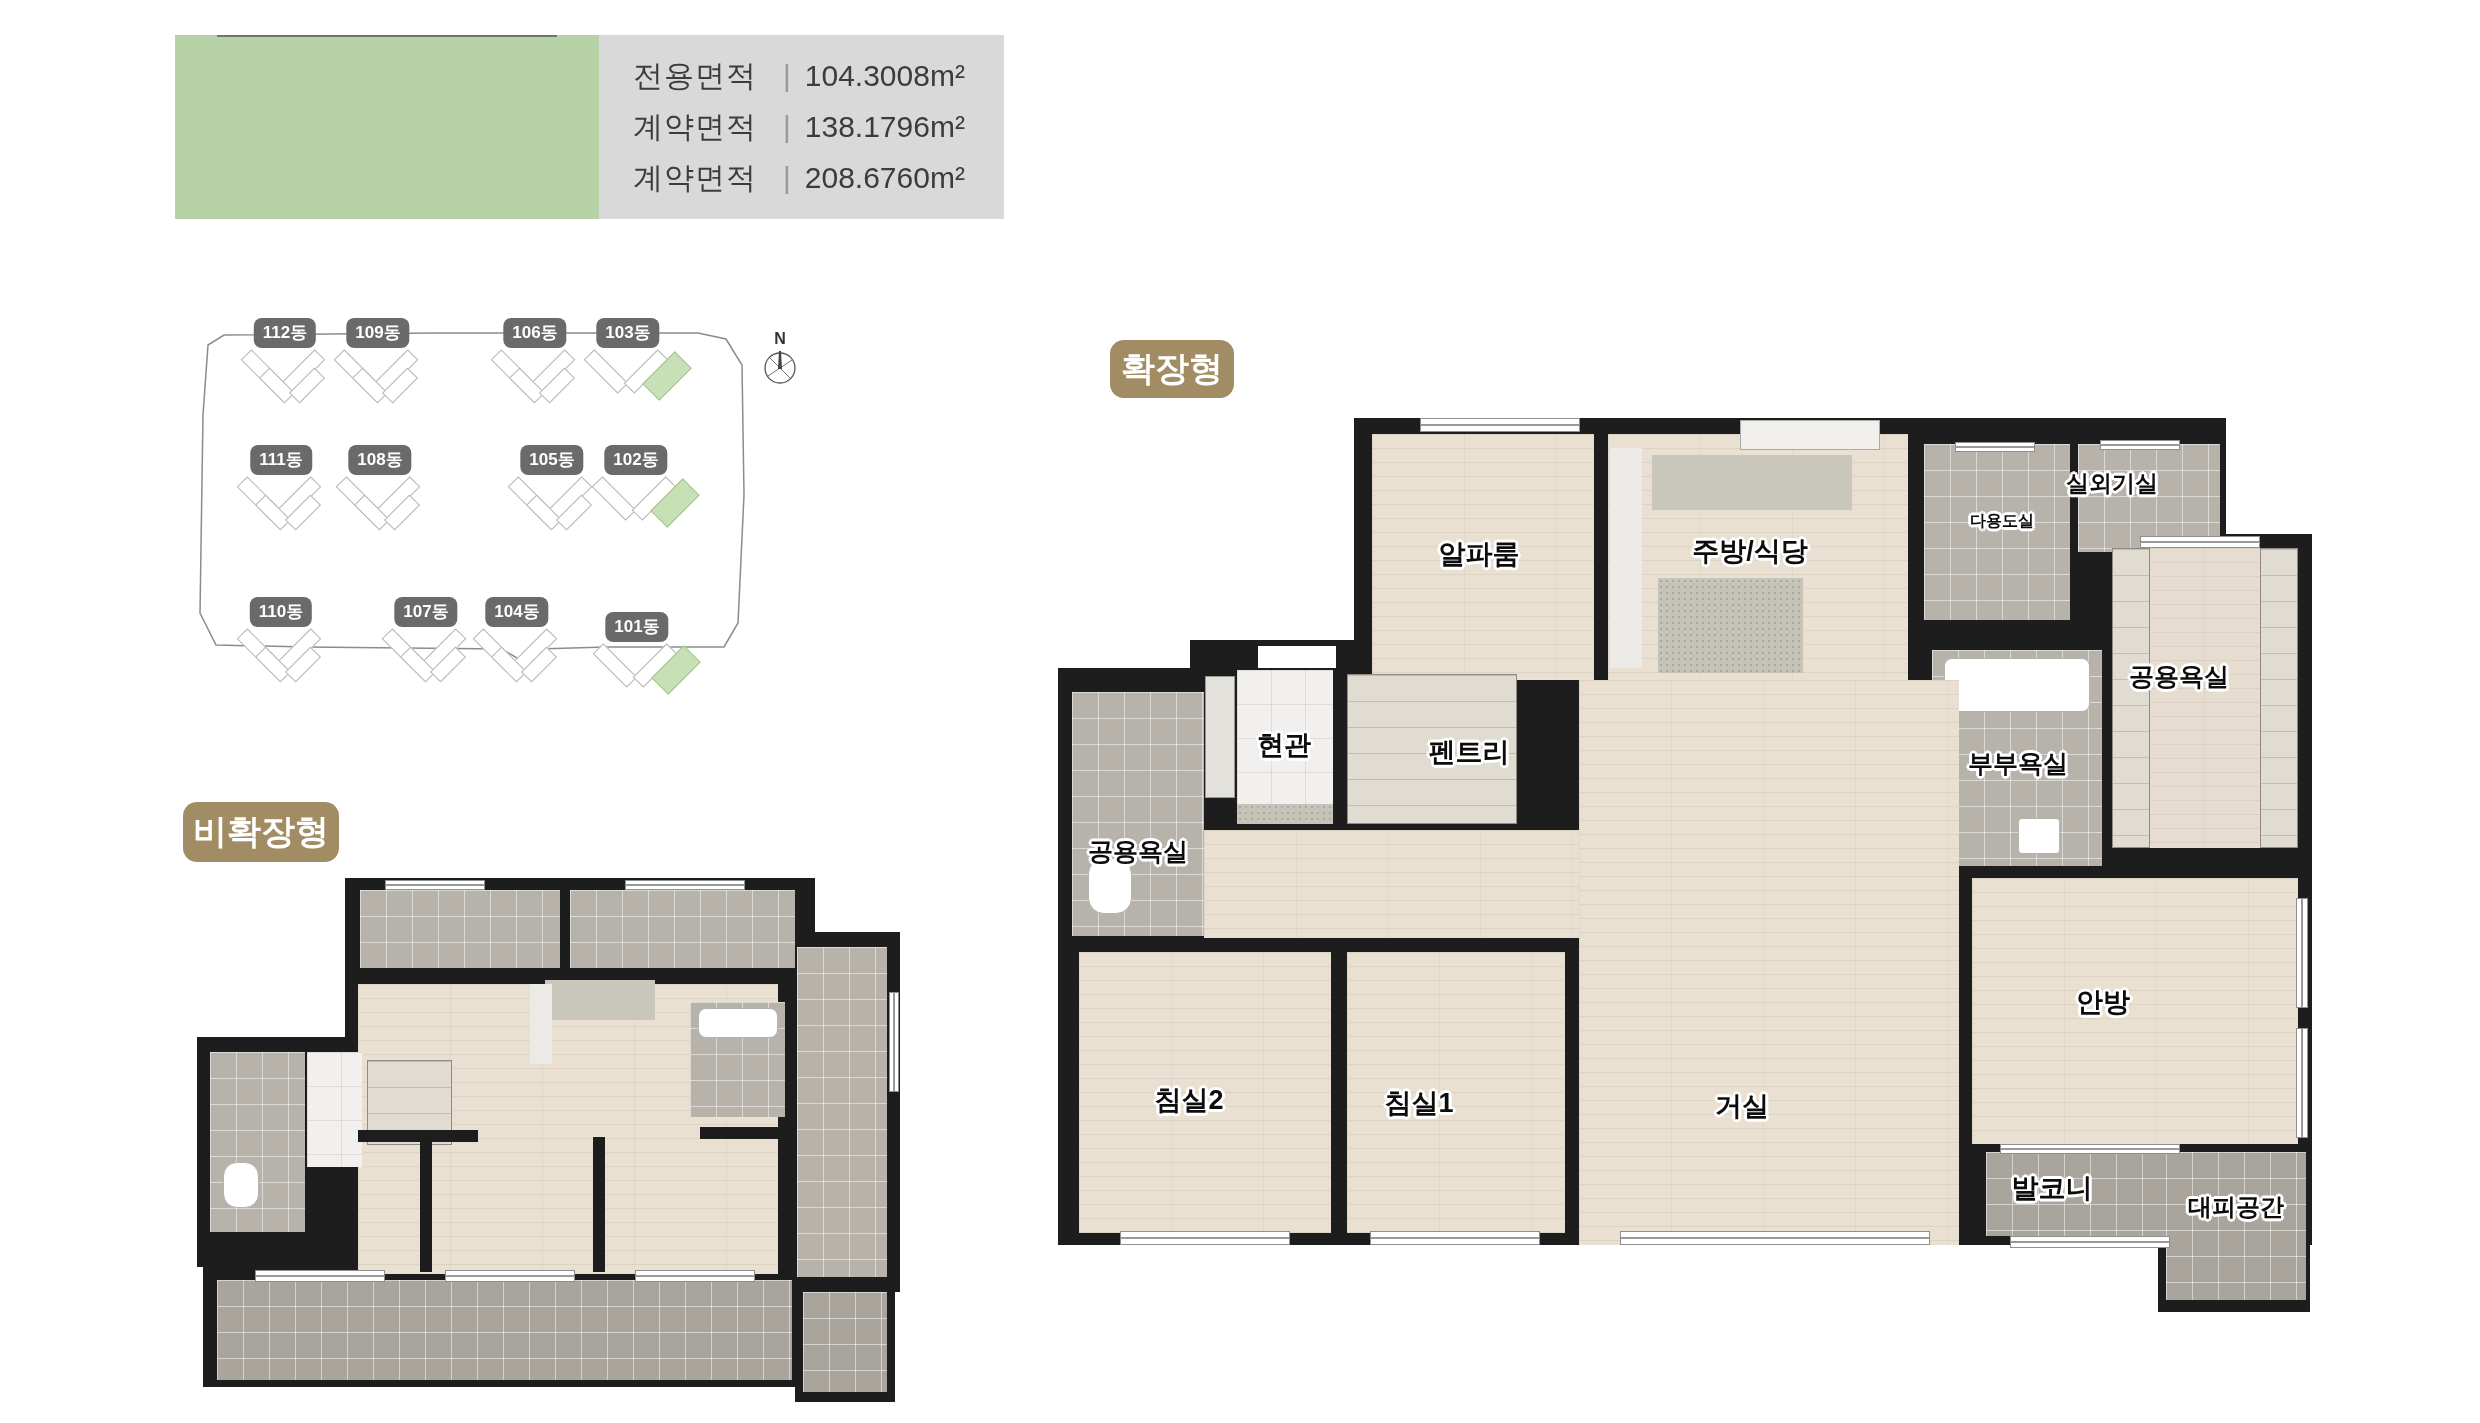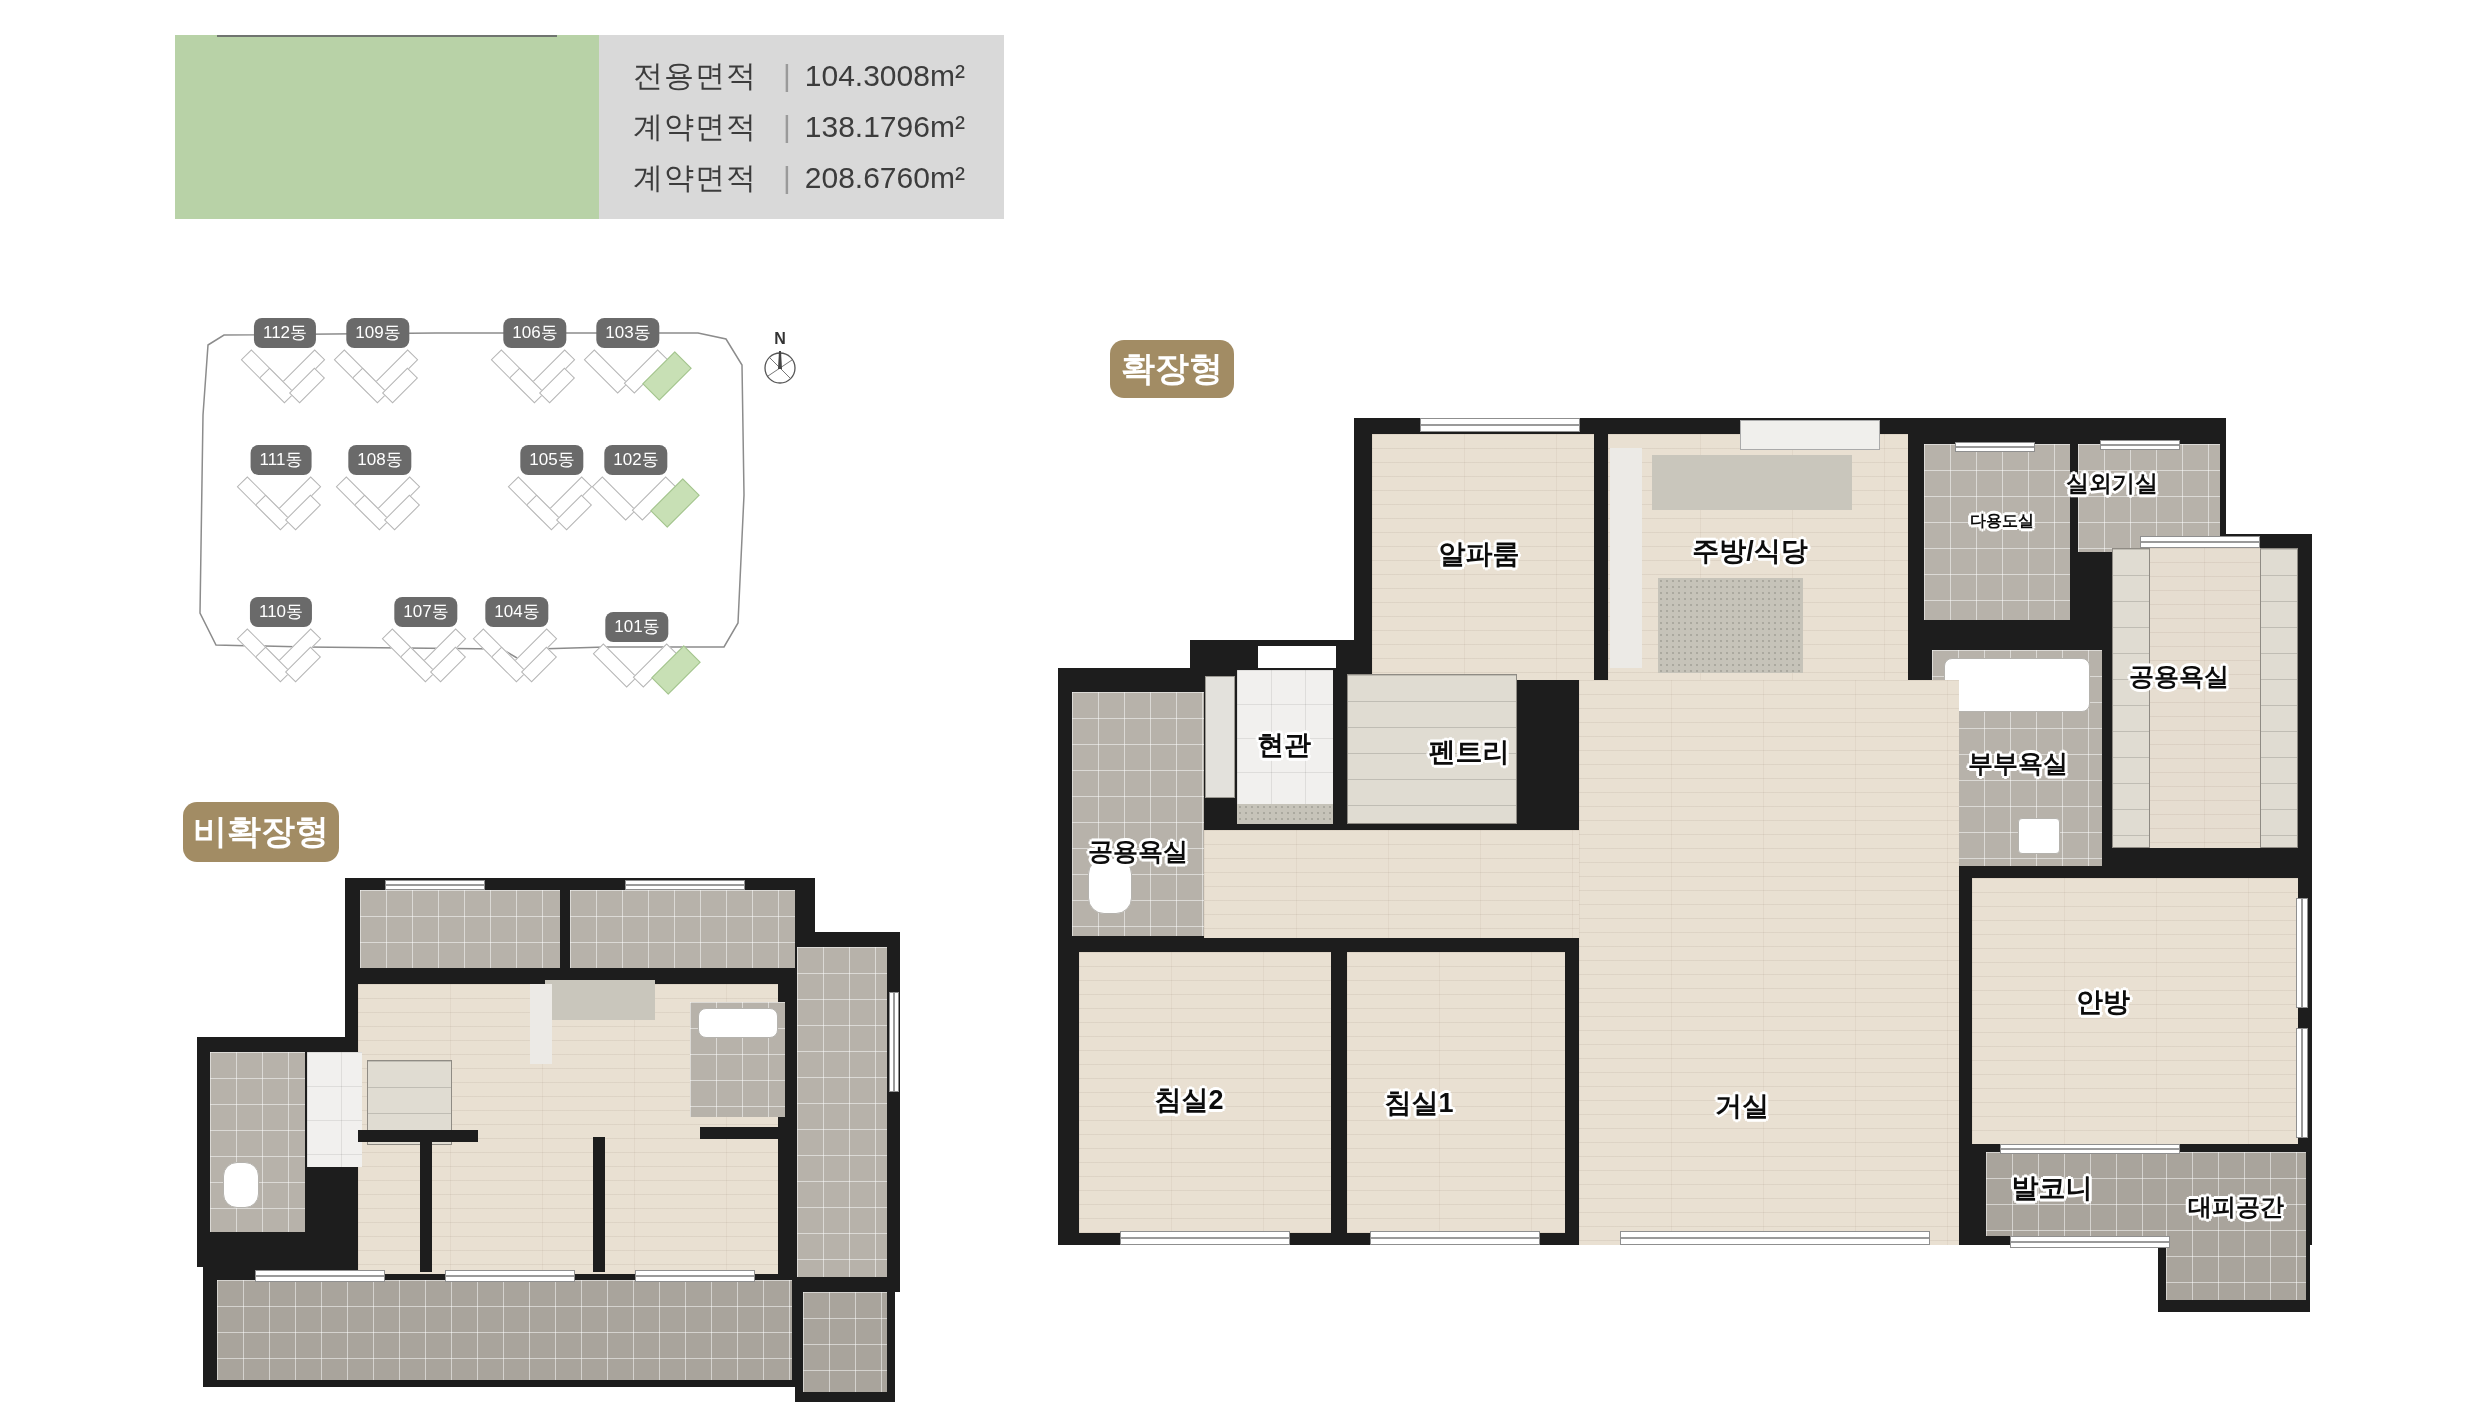--- a/index.html
+++ b/index.html
@@ -14,21 +14,21 @@
   .typehh{margin-top:8px;font-size:38px;color:#3d423e;}
   .areabox{left:599px;top:35px;width:405px;height:184px;background:#d9d9d9;
            display:flex;flex-direction:column;justify-content:center;gap:10px;padding-left:34px;box-sizing:border-box;}
   .arearow{display:flex;align-items:baseline;font-size:30px;color:#3c3c3c;}
   .arealabel{width:136px;letter-spacing:1px;}
   .areadiv{color:#9a9a9a;margin:0 14px;}
   .areaval{color:#3c3c3c;}
 
   
   .siteplan{left:186px;top:295px;width:575px;height:370px;}
-  .scell{position:absolute;width:104px;height:100px;transform:translate(-50%,-46%);}
+  .scell{position:absolute;width:104px;height:100px;transform:translate(-50%,-46%);font-weight:bold;}
   .pill{position:absolute;left:50%;top:0;transform:translate(-50%,0);background:#6a6a6a;color:#fff;
         font-size:17px;padding:3px 9px 4px;border-radius:8px;white-space:nowrap;}
   .bldg{position:absolute;left:4px;top:30px;width:92px;height:66px;}
   .vbar{position:absolute;width:46px;height:13px;background:#fff;border:1px solid #b5b5b5;}
   .vbar.l{left:2px;top:16px;transform:rotate(45deg);}
   .vbar.r{left:42px;top:16px;transform:rotate(-45deg);}
   .vbar.l2{left:22px;top:30px;transform:rotate(45deg);width:34px;}
   .vbar.r2{left:52px;top:30px;transform:rotate(-45deg);width:34px;}
   .hl{position:absolute;left:64px;top:16px;width:44px;height:22px;background:#c8e0b5;border:1px solid #a3c48e;transform:rotate(-45deg);}
   .compass{left:752px;top:330px;width:56px;height:70px;text-align:center;}

